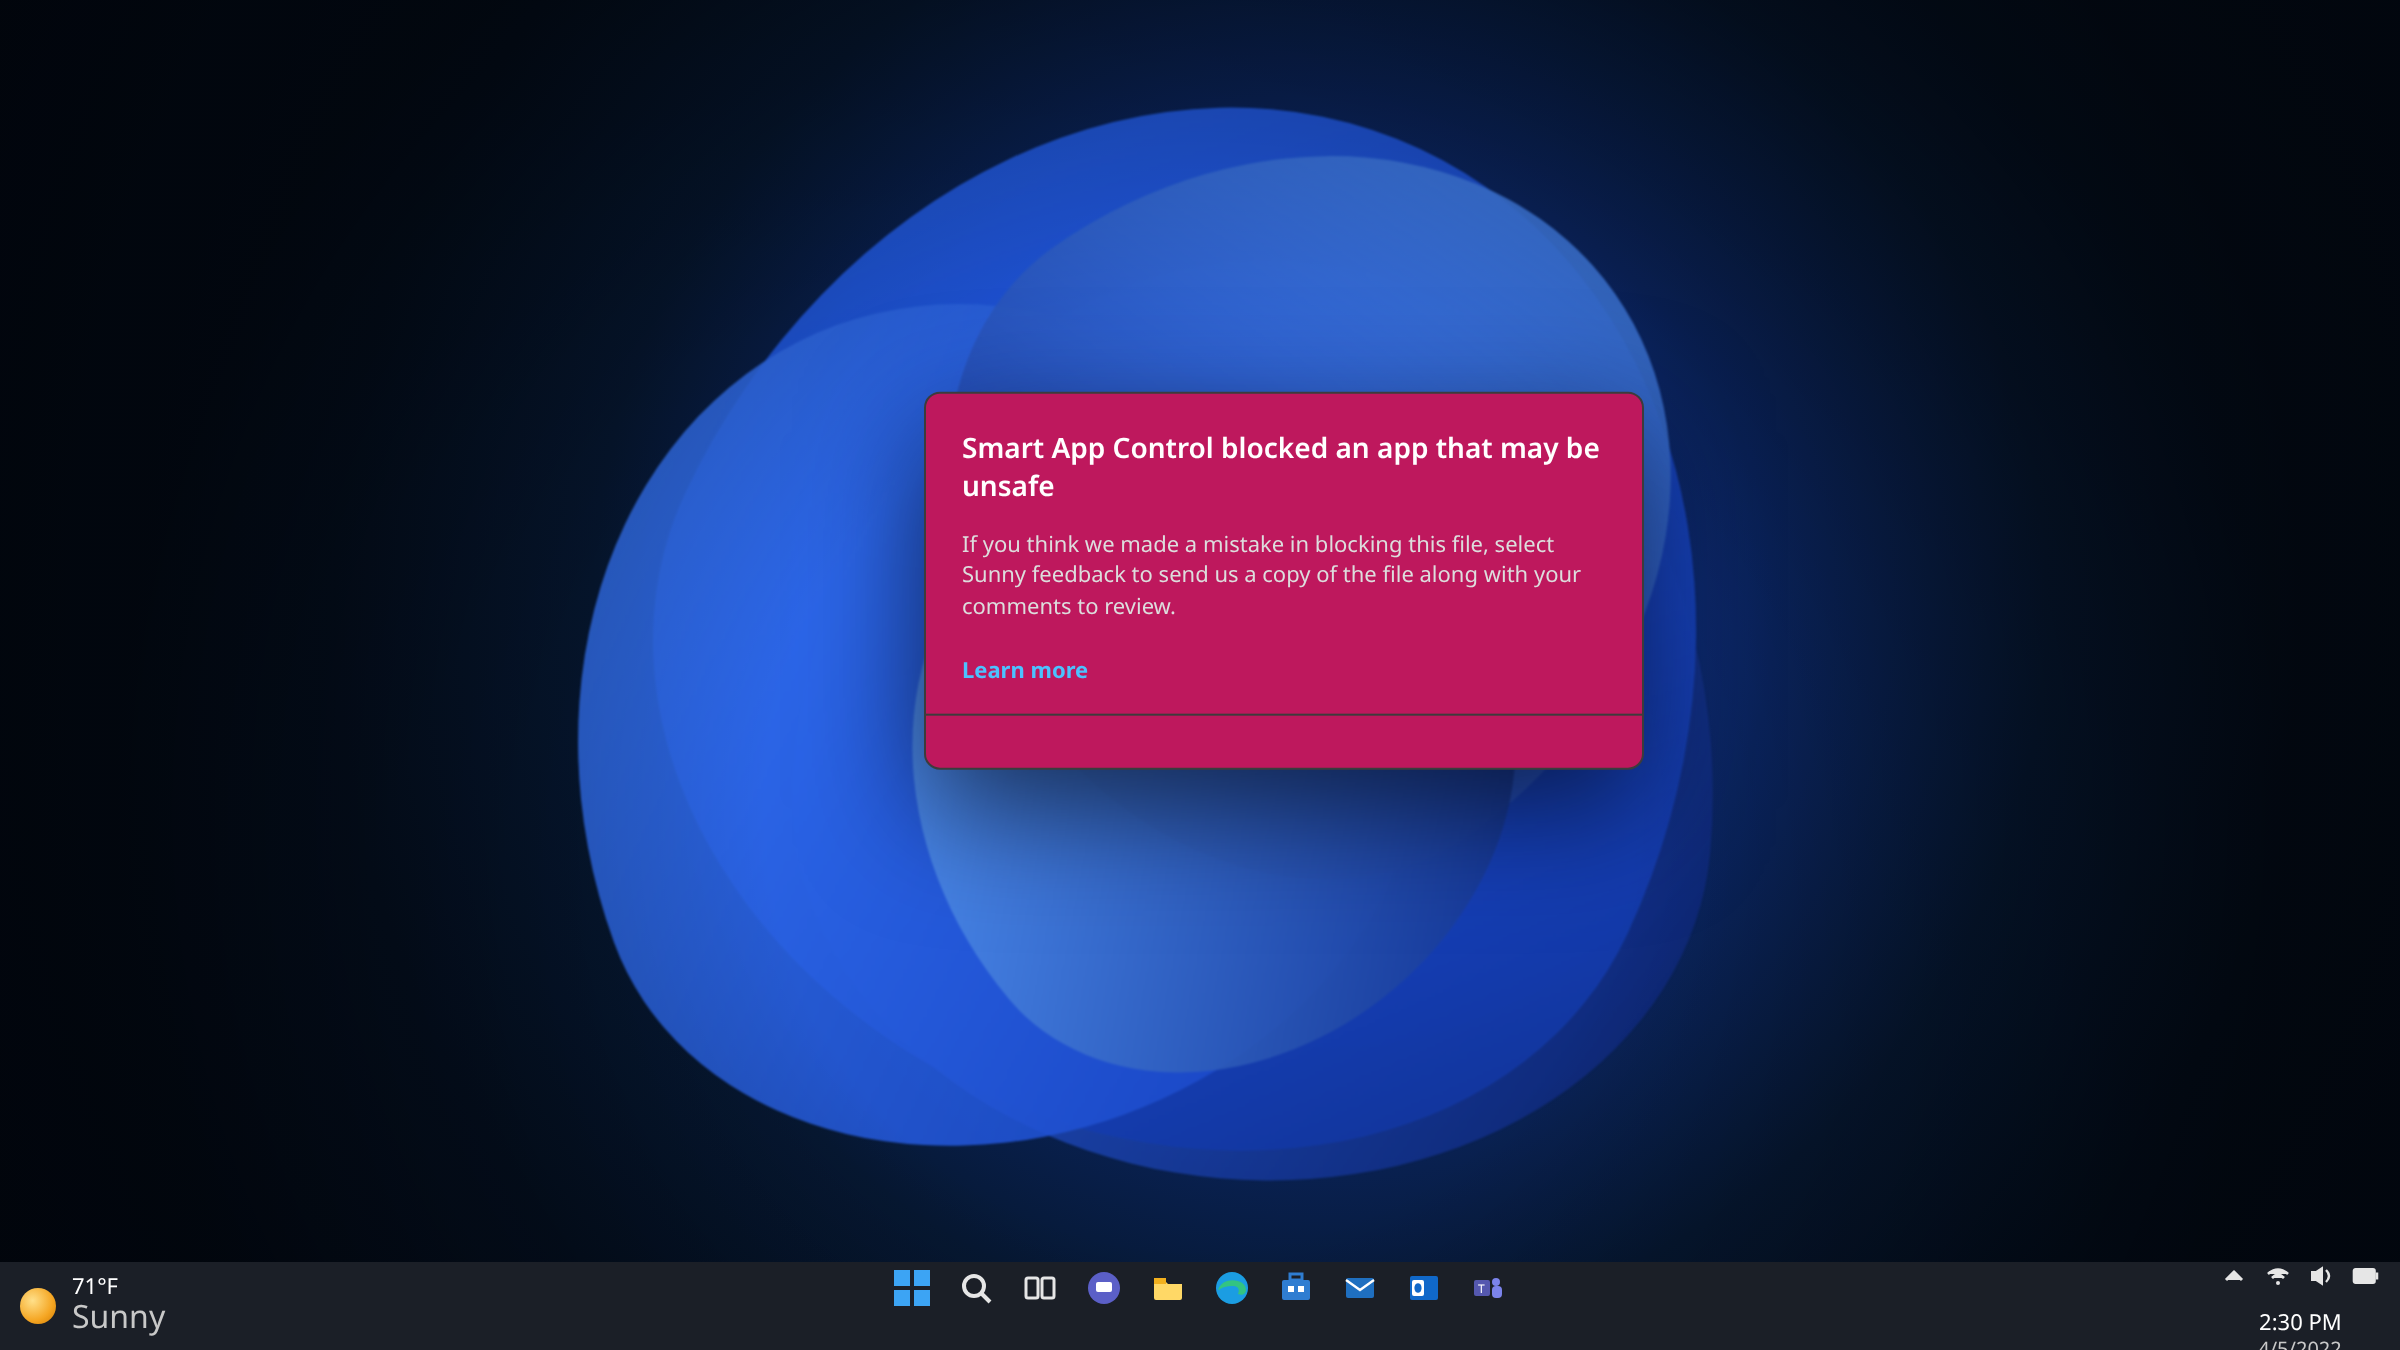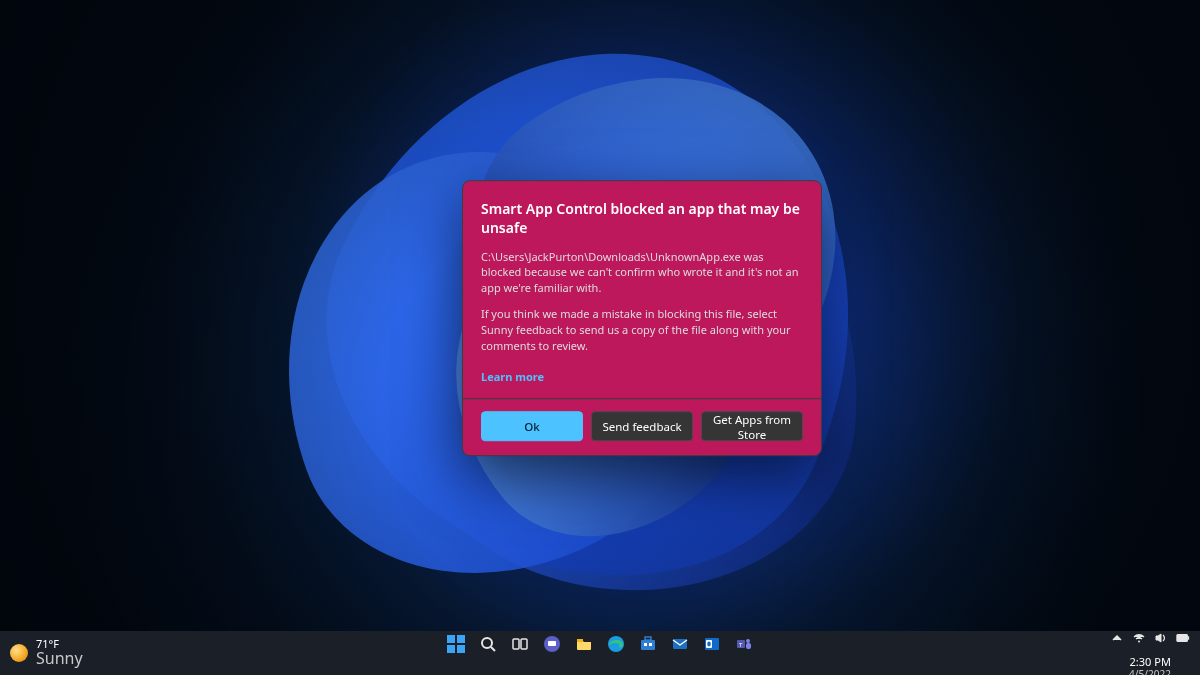--- a/index.html
+++ b/index.html
@@ -72,29 +72,23 @@
   <div class="petal p4"></div>
   <div class="petal p1"></div>
   <div class="petal p2"></div>
   <div class="petal p3"></div>
   <div class="petal p5"></div>
 </div>
 <div class="shade"></div>
 
 <div class="dialog">
   <h1>Smart App Control blocked an app that may be unsafe</h1>
-  <p>C:\Users\JackPurton\Downloads\UnknownApp.exe was blocked because we can't confirm who wrote it and it's not an app we're familiar with.</p>
   <p>If you think we made a mistake in blocking this file, select Sunny feedback to send us a copy of the file along with your comments to review.</p>
   <a href="#" class="learn">Learn more</a>
   <div class="sep"></div>
-  <div class="btnrow">
-    <button class="btn primary">Ok</button>
-    <button class="btn">Send feedback</button>
-    <button class="btn">Get Apps from Store</button>
-  </div>
 </div>
 
 <div class="taskbar">
   <div class="tb-left">
     <div class="weather-icon"></div>
     <div class="weather-text">
       <span class="temp">71°F</span>
       <span class="cond">Sunny</span>
     </div>
   </div>

